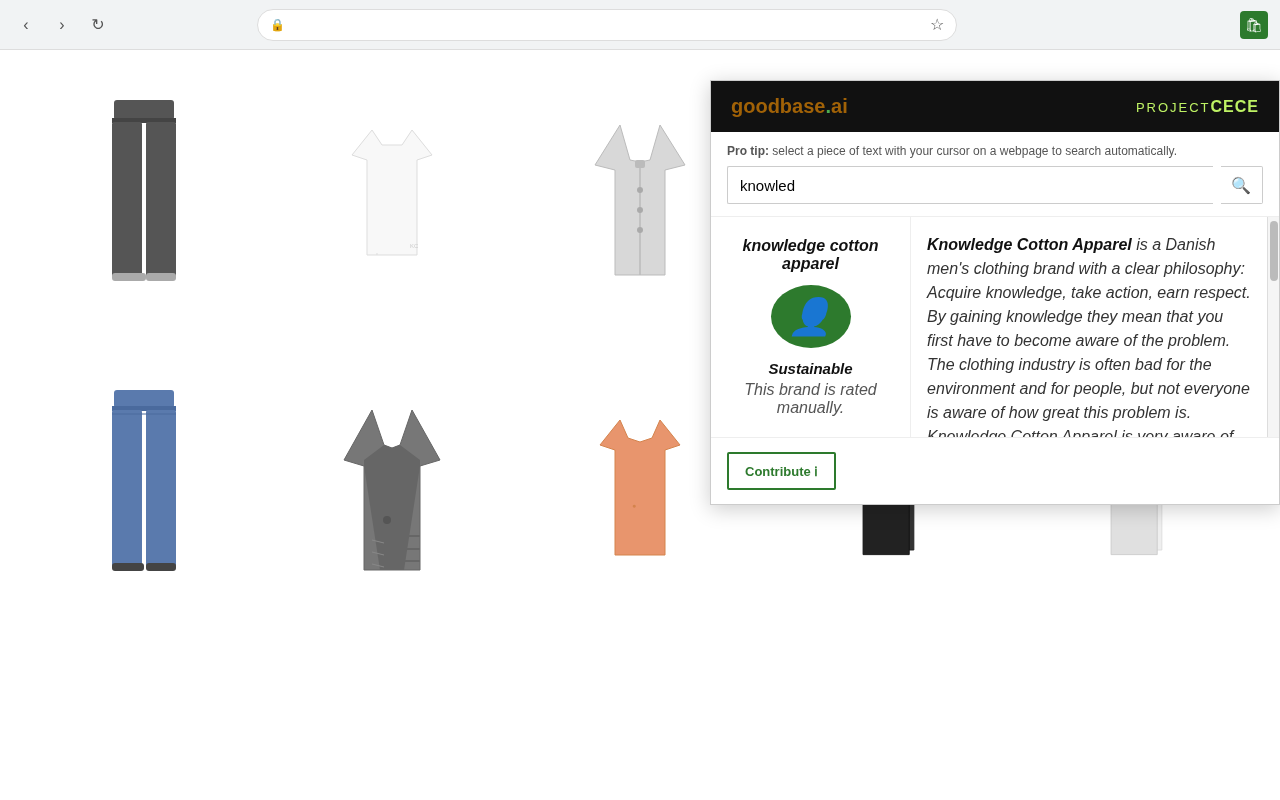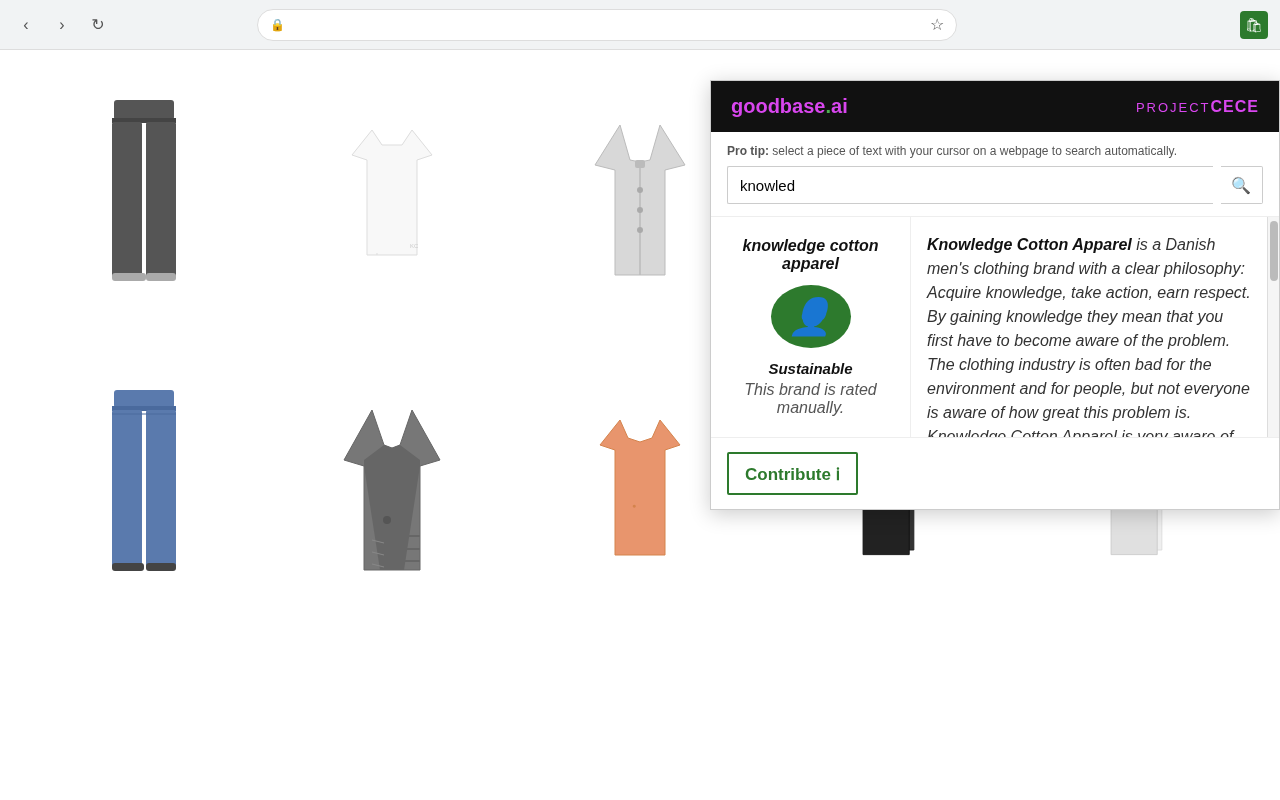--- a/index.html
+++ b/index.html
@@ -92,22 +92,22 @@
 
     
     .popup-header {
       background: #111;
       padding: 14px 20px;
       display: flex;
       align-items: center;
       justify-content: space-between;
     }
     .popup-logo-goodbase { color: white; font-size: 20px; font-weight: bold; }
-    .popup-logo-goodbase span { color: #d946ef; }
-    .popup-logo-cece { color: #d946ef; font-size: 16px; font-weight: bold; letter-spacing: 1px; }
+    .popup-logo-goodbase span { color: #a16207; }
+    .popup-logo-cece { color: #bef264; font-size: 16px; font-weight: bold; letter-spacing: 1px; }
 
     
     .popup-search-area {
       padding: 12px 16px;
       background: white;
       border-bottom: 1px solid #eee;
     }
     .pro-tip {
       font-size: 12px;
       color: #555;
@@ -236,21 +236,21 @@
       display: flex;
       gap: 10px;
       border-top: 1px solid #eee;
       background: white;
     }
     .popup-btn {
       padding: 8px 16px;
       border: 2px solid #2d7a2d;
       background: white;
       color: #2d7a2d;
-      font-size: 17px;
+      font-size: 13px;
       font-weight: bold;
       cursor: pointer;
       border-radius: 2px;
     }
 
     
     .product-svg {
       width: 120px;
       height: 200px;
     }

